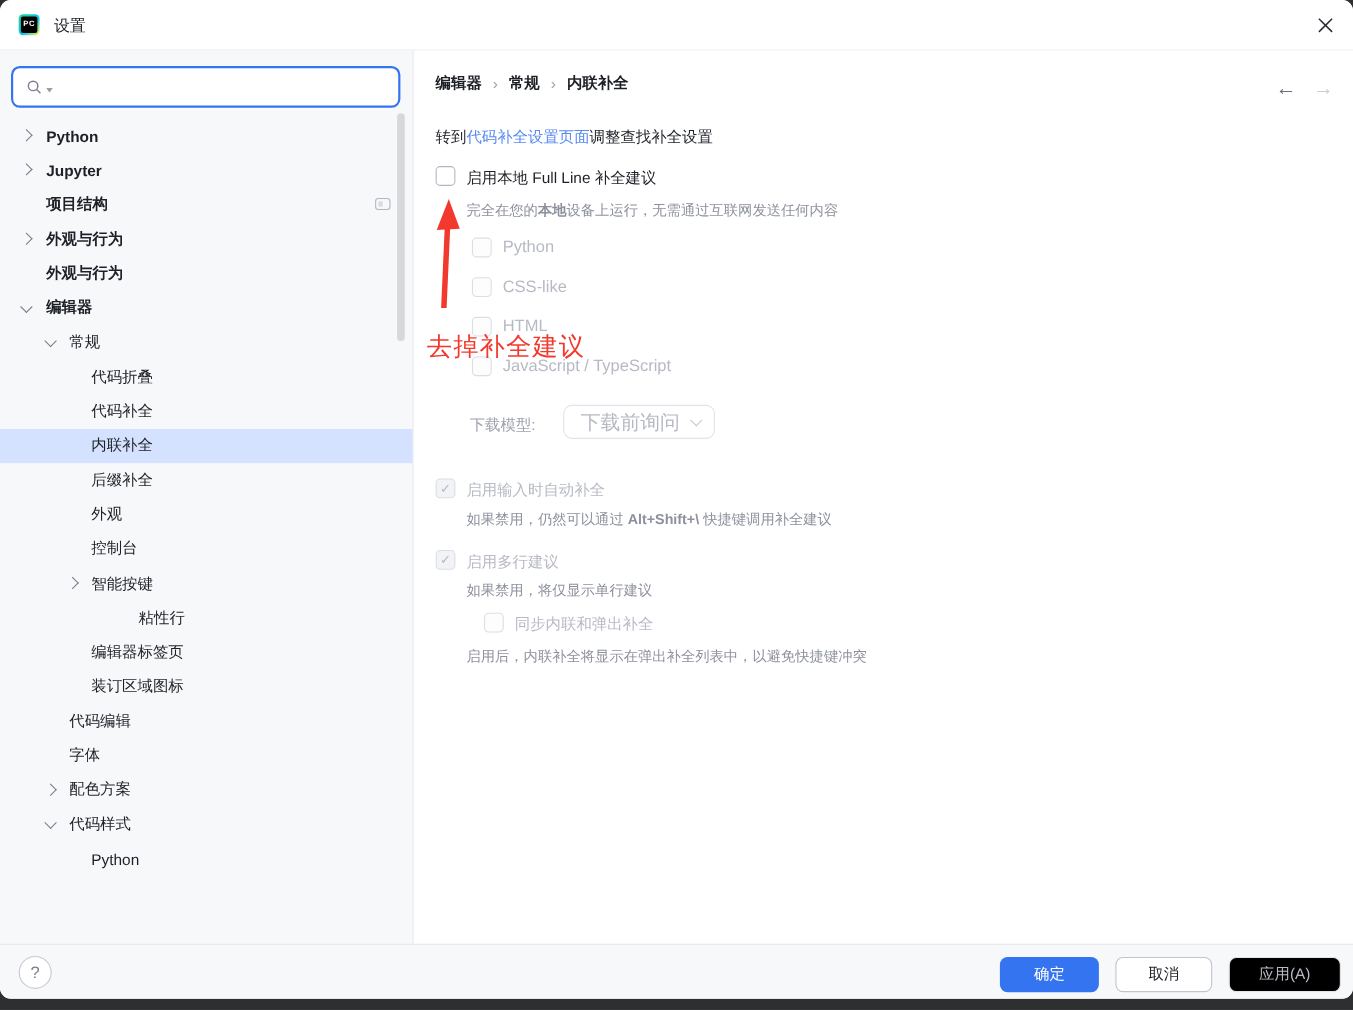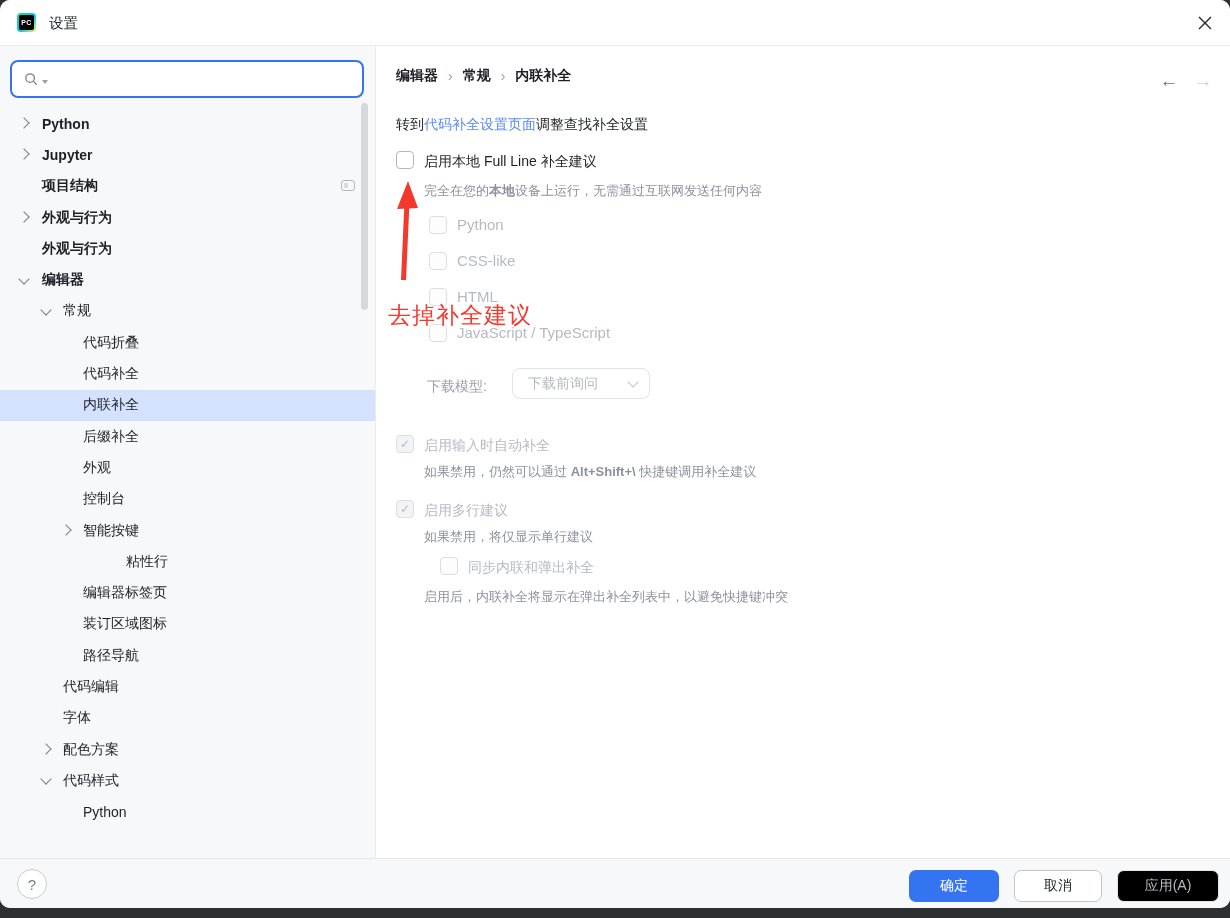--- a/index.html
+++ b/index.html
@@ -47,21 +47,21 @@
   .cb.dis { border-color:#dcdee4; background:#fdfdfe; cursor:default; }
   .cb.checked.dis { background:#f2f3f6; color:#b6b9c3; }
   .cb-label { margin-left:10px; font-size:14px; color:#1d2026; line-height:18px; padding-top:1px; }
   .cb-label.dis { color:#b7bac4; }
   .desc { position:absolute; left:47px; font-size:13px; color:#8d919d; white-space:nowrap; }
   .desc b { font-weight:700; color:#84path8892; }
   .lang-label { margin-left:10px; font-size:15px; color:#b7bac4; line-height:18px; }
 
   .dl-label { position:absolute; left:50px; top:332px; font-size:14px; color:#9da1ac; }
   .dropdown { position:absolute; left:135px; top:322px; width:138px; height:31px; border:1px solid #e2e3e8; border-radius:8px; background:#fff; display:flex; align-items:center; padding:0 12px 0 15px; }
-  .dd-value { font-size:14px; color:#b6b9c3; flex:1; }
+  .dd-value { font-size:18px; color:#b6b9c3; flex:1; }
   .dd-chev { width:8px; height:8px; border-right:1.6px solid #c6c8cf; border-bottom:1.6px solid #c6c8cf; transform:rotate(45deg); margin-top:-4px; }
 
   .annot-text { position:absolute; left:11px; top:254px; font-size:23px; color:#f2392e; letter-spacing:1px; white-space:nowrap; }
   .annot-arrow { position:absolute; left:8px; top:134px; }
 
   
   .footer { position:absolute; left:0; top:858px; width:1230px; height:50px; background:#f7f8fa; border-top:1px solid #e6e7eb; }
   .help-btn { position:absolute; left:17px; top:10px; width:30px; height:30px; border:1px solid #c8cad1; border-radius:50%; background:#fff; color:#7a7e89; font-size:15px; display:flex; align-items:center; justify-content:center; cursor:pointer; }
   .btn { position:absolute; top:11px; height:32px; border-radius:7px; font-size:14px; font-family:inherit; display:flex; align-items:center; justify-content:center; cursor:pointer; }
   .btn-ok { left:909px; width:90px; background:#3574f0; color:#fff; border:none; }
@@ -147,23 +147,20 @@
         <div class="tree-row">
           <span class="lbl" style="left: 83px; margin-left: 43px;">粘性行</span>
         </div>
         <div class="tree-row">
           <span class="lbl" style="left: 83px;">编辑器标签页</span>
         </div>
         <div class="tree-row">
           <span class="lbl" style="left: 83px;">装订区域图标</span>
         </div>
         <div class="tree-row">
-          <span class="lbl" style="left: 83px;">路径导航</span>
-        </div>
-        <div class="tree-row">
           <span class="lbl" style="left: 63px;">代码编辑</span>
         </div>
         <div class="tree-row">
           <span class="lbl" style="left: 63px;">字体</span>
         </div>
         <div class="tree-row">
           <span class="chev right" style="left: 42px;"></span>
           <span class="lbl" style="left: 63px;">配色方案</span>
         </div>
         <div class="tree-row">

